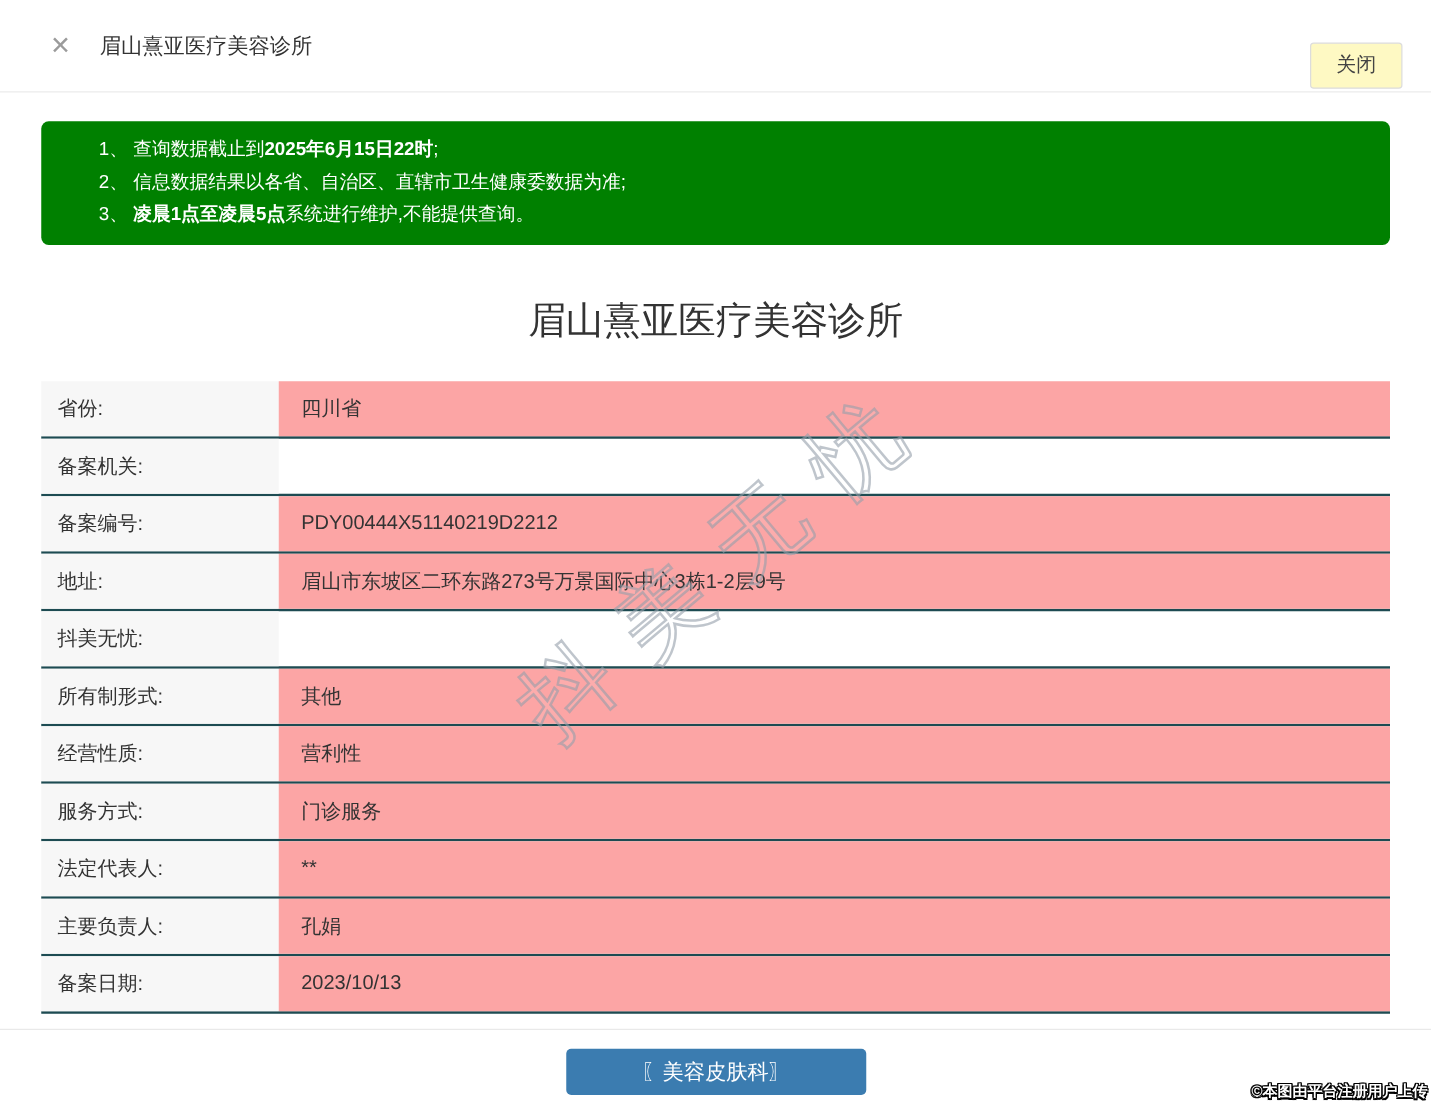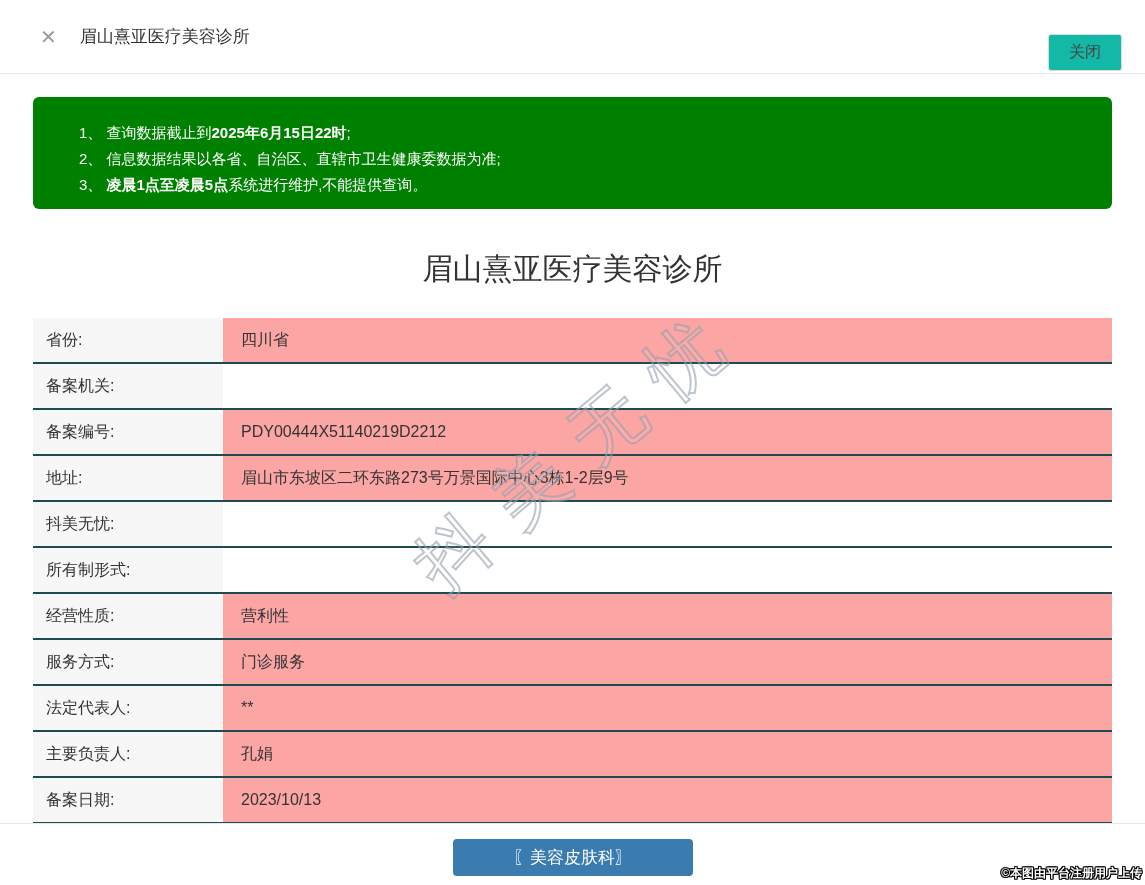--- a/index.html
+++ b/index.html
@@ -28,41 +28,41 @@
     line-height: 1;
     margin-right: 23px;
   }
   .topbar .win-title {
     font-size: 17px;
     color: #333;
   }
   .topbar .spacer { flex: 1; }
   .topbar .close-btn {
     width: 74px; height: 37px;
-    background: #14b8a6;
+    background: #fef9c3;
     border: 1px solid #dcdcdc;
     border-radius: 3px;
     font-size: 16px;
     color: #444;
     cursor: pointer;
     font-family: Liberation Sans, sans-serif;
     margin-top: 32px;
   }
 
   
   .content { padding: 0 33px; position: relative; }
 
   .notice {
     margin-top: 23px;
     background: #008000;
     border-radius: 6px;
     color: #ffffff;
     font-size: 15px;
     line-height: 26px;
-    padding: 23px 20px 11px 46px;
+    padding: 10px 20px 11px 46px;
   }
   .notice-line b { font-weight: bold; }
 
   .page-title {
     text-align: center;
     font-size: 30px;
     font-weight: 500;
     color: #333;
     margin: 40px 0 28px 0;
   }
@@ -183,20 +183,21 @@
       </div>
       <div class="row">
         <div class="cell-label">地址:</div>
         <div class="cell-value">眉山市东坡区二环东路273号万景国际中心3栋1-2层9号</div>
       </div>
       <div class="row">
         <div class="cell-label">抖美无忧:</div>
       </div>
       <div class="row">
         <div class="cell-label">所有制形式:</div>
+        <div class="cell-value">其他</div>
       </div>
       <div class="row">
         <div class="cell-label">经营性质:</div>
         <div class="cell-value">营利性</div>
       </div>
       <div class="row">
         <div class="cell-label">服务方式:</div>
         <div class="cell-value">门诊服务</div>
       </div>
       <div class="row">

